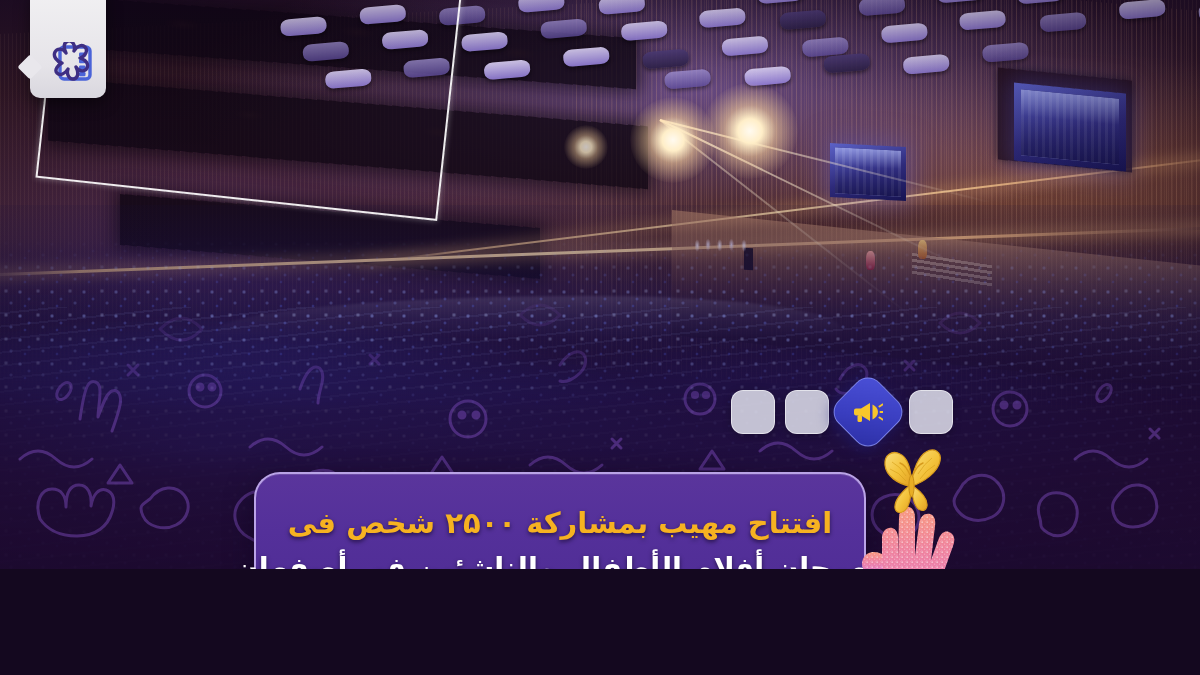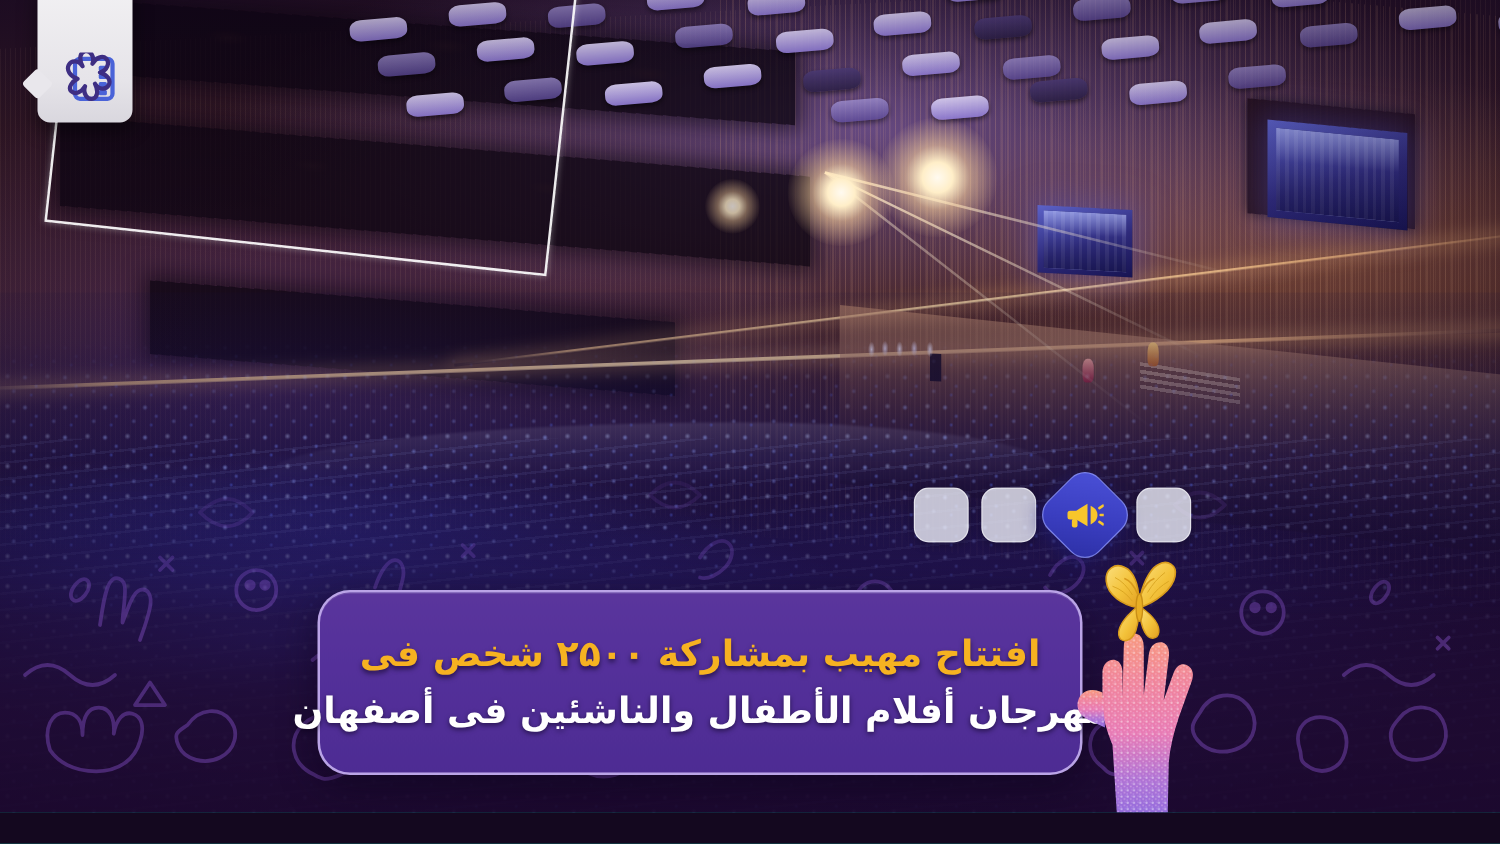--- a/index.html
+++ b/index.html
@@ -1,21 +1,21 @@
 <!DOCTYPE html>
 <html lang="ar" dir="rtl"><head>
 <meta charset="utf-8">
 <title>Isfahan Children's Film Festival — Opening</title>
 <style>
   html,body{margin:0;padding:0;background:#14081f;}
   body{font-family:"DejaVu Sans","Liberation Sans",sans-serif;}
 
   #stage{
     position:relative;
-    width:1200px;height:650px;
+    width:1200px;height:569px;
     overflow:hidden;
     background:#14b8a6;
   }
 
   
   .photo{position:absolute;inset:0;overflow:hidden;}
 
   
   .hall-base{
     position:absolute;inset:0;

